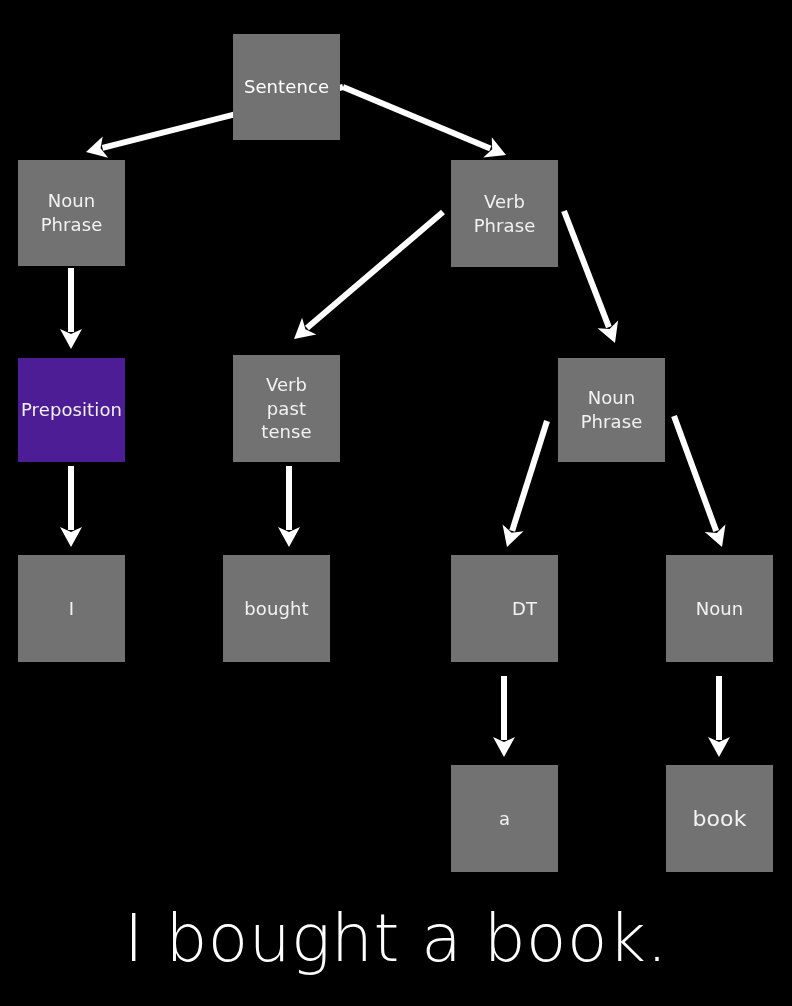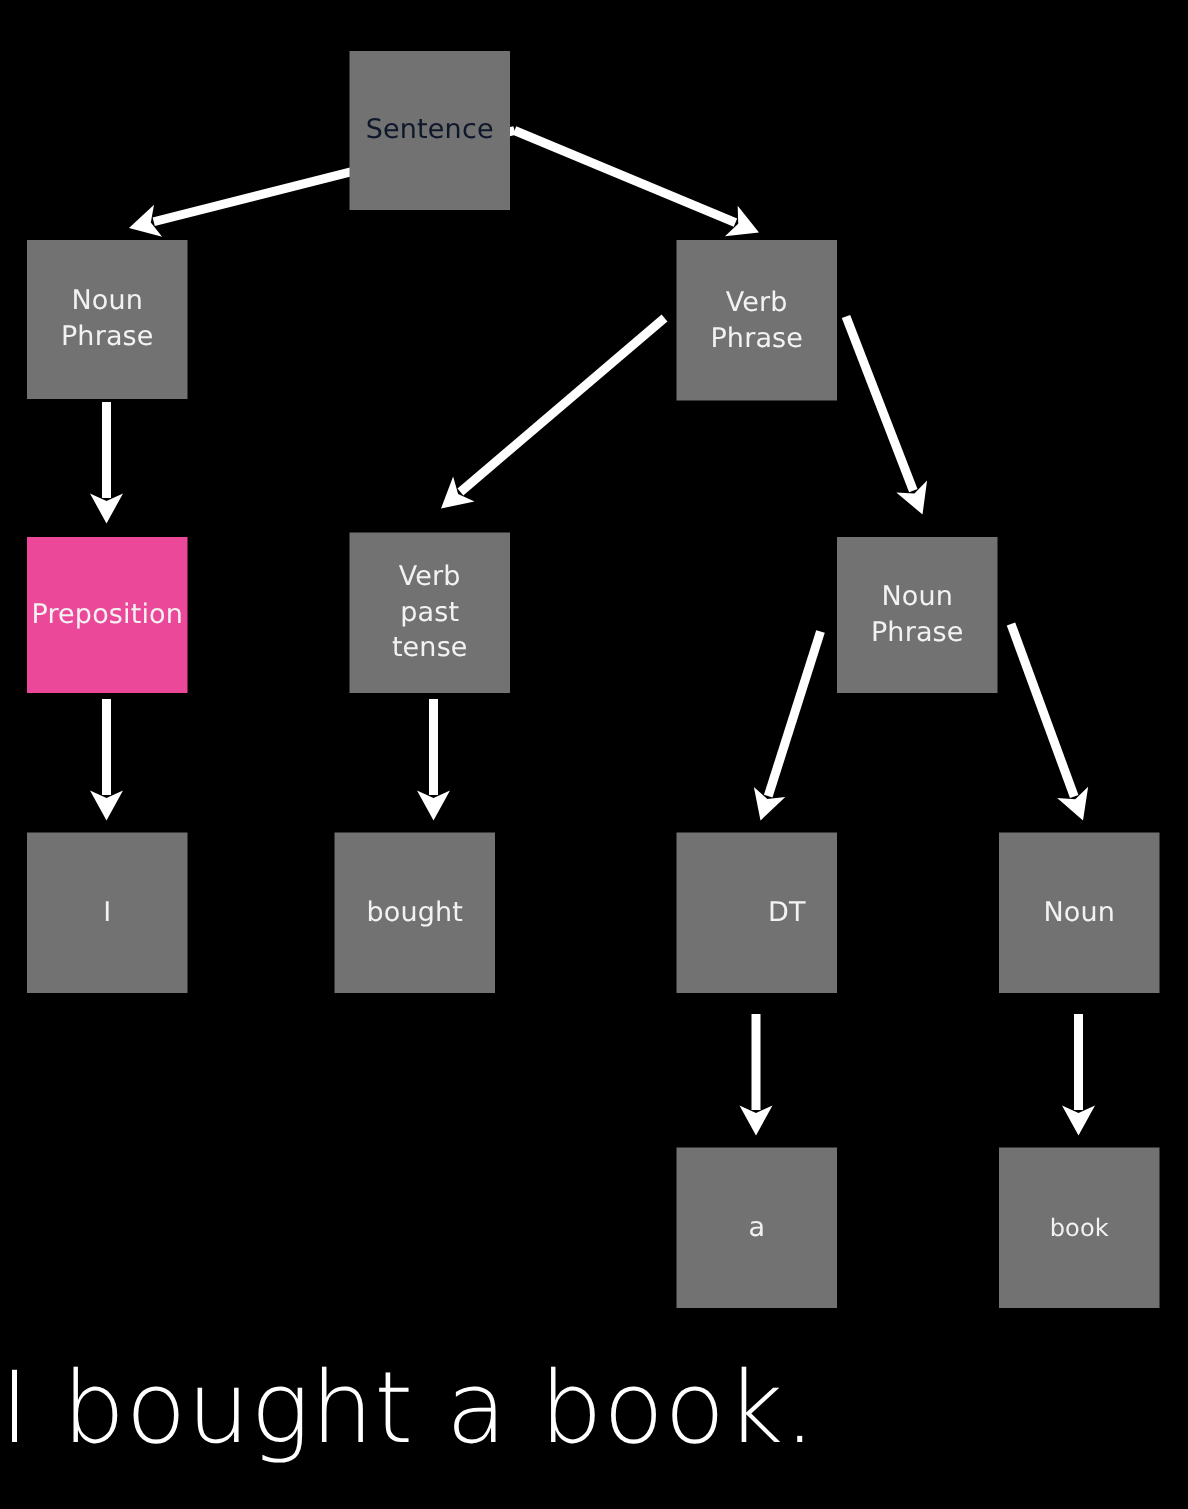--- a/index.html
+++ b/index.html
@@ -41,21 +41,21 @@
   }
   .node-label {
     display: block;
     width: 100%;
     white-space: pre-line;
   }
   .caption {
     position: absolute;
     left: 0;
     width: 792px;
-    text-align: left;
+    text-align: center;
     color: #ffffff;
     font-family: "DejaVu Sans", "Liberation Sans", sans-serif;
     font-weight: 300;
     font-size: 66px;
     letter-spacing: 0.5px;
     white-space: pre;
   }
 </style>
 </head>
 <body>
@@ -103,34 +103,34 @@
         <line x1="504" y1="676" x2="504" y2="740" stroke="#ffffff" stroke-width="6" stroke-linecap="butt"></line>
         <polygon points="504,757 493,737 504,742 515,737" fill="#ffffff"></polygon>
       </g>
       <g>
         <line x1="719" y1="676" x2="719" y2="740" stroke="#ffffff" stroke-width="6" stroke-linecap="butt"></line>
         <polygon points="719,757 708,737 719,742 730,737" fill="#ffffff"></polygon>
       </g>
     </svg>
 
   <div id="node-layer">
-      <div class="node" style="left: 233px; top: 34px; width: 107px; height: 106px; background: rgb(114, 114, 114); color: #0f172a; font-size: 18px;"><span class="node-label">Sentence</span></div>
+      <div class="node" style="left: 233px; top: 34px; width: 107px; height: 106px; background: rgb(114, 114, 114); color: #ffffff; font-size: 18px;"><span class="node-label">Sentence</span></div>
       <div class="node" style="left: 18px; top: 160px; width: 107px; height: 106px; background: rgb(114, 114, 114); color: rgb(242, 242, 242); font-size: 18px;"><span class="node-label">Noun
 Phrase</span></div>
       <div class="node" style="left: 451px; top: 160px; width: 107px; height: 107px; background: rgb(114, 114, 114); color: rgb(242, 242, 242); font-size: 18px;"><span class="node-label">Verb
 Phrase</span></div>
-      <div class="node" style="left: 18px; top: 358px; width: 107px; height: 104px; background: #ec4899; color: rgb(242, 242, 242); font-size: 18px; justify-content: center;"><span class="node-label">Preposition</span></div>
+      <div class="node" style="left: 18px; top: 358px; width: 107px; height: 104px; background: #4c1d95; color: rgb(242, 242, 242); font-size: 18px; justify-content: center;"><span class="node-label">Preposition</span></div>
       <div class="node" style="left: 233px; top: 355px; width: 107px; height: 107px; background: rgb(114, 114, 114); color: rgb(242, 242, 242); font-size: 18px;"><span class="node-label">Verb
 past
 tense</span></div>
       <div class="node" style="left: 558px; top: 358px; width: 107px; height: 104px; background: rgb(114, 114, 114); color: rgb(242, 242, 242); font-size: 18px;"><span class="node-label">Noun
 Phrase</span></div>
       <div class="node" style="left: 18px; top: 555px; width: 107px; height: 107px; background: rgb(114, 114, 114); color: rgb(242, 242, 242); font-size: 18px;"><span class="node-label">I</span></div>
       <div class="node" style="left: 223px; top: 555px; width: 107px; height: 107px; background: rgb(114, 114, 114); color: rgb(242, 242, 242); font-size: 18px;"><span class="node-label">bought</span></div>
       <div class="node" style="left: 451px; top: 555px; width: 107px; height: 107px; background: rgb(114, 114, 114); color: rgb(242, 242, 242); font-size: 18px; padding-left: 40px;"><span class="node-label">DT</span></div>
       <div class="node" style="left: 666px; top: 555px; width: 107px; height: 107px; background: rgb(114, 114, 114); color: rgb(242, 242, 242); font-size: 18px;"><span class="node-label">Noun</span></div>
       <div class="node" style="left: 451px; top: 765px; width: 107px; height: 107px; background: rgb(114, 114, 114); color: rgb(242, 242, 242); font-size: 18px;"><span class="node-label">a</span></div>
-      <div class="node" style="left: 666px; top: 765px; width: 107px; height: 107px; background: rgb(114, 114, 114); color: rgb(242, 242, 242); font-size: 16px;"><span class="node-label">book</span></div>
+      <div class="node" style="left: 666px; top: 765px; width: 107px; height: 107px; background: rgb(114, 114, 114); color: rgb(242, 242, 242); font-size: 22px;"><span class="node-label">book</span></div>
     </div>
 
   <div class="caption" style="top: 900px; font-size: 66px; color: rgb(255, 255, 255);">I bought a book.</div>
 
 </div>
 
 </body></html>

